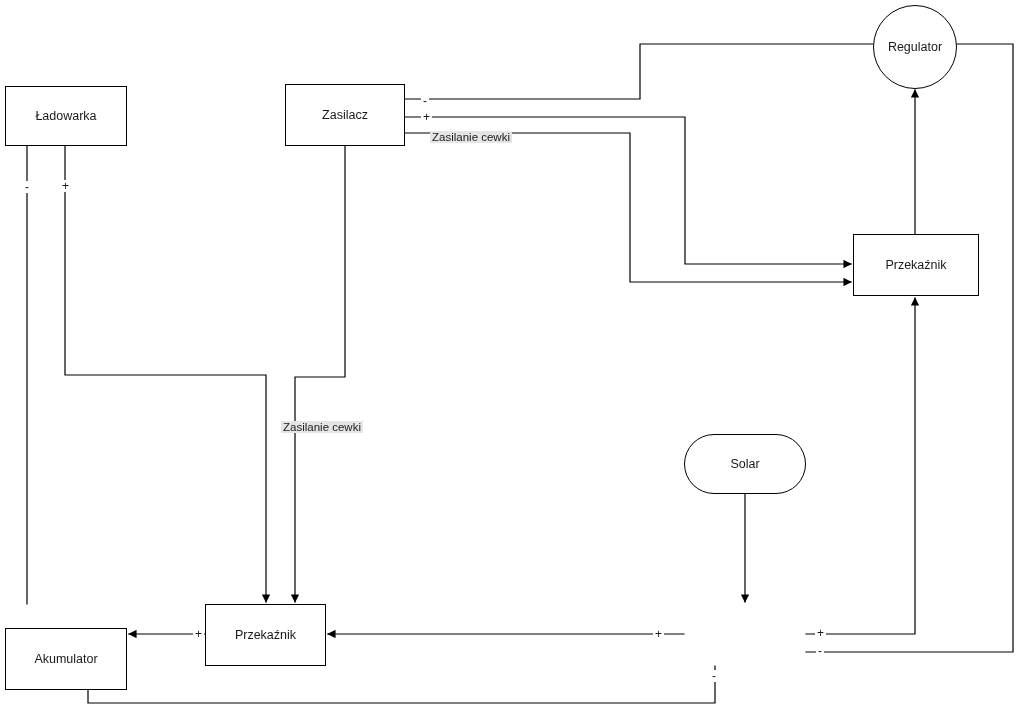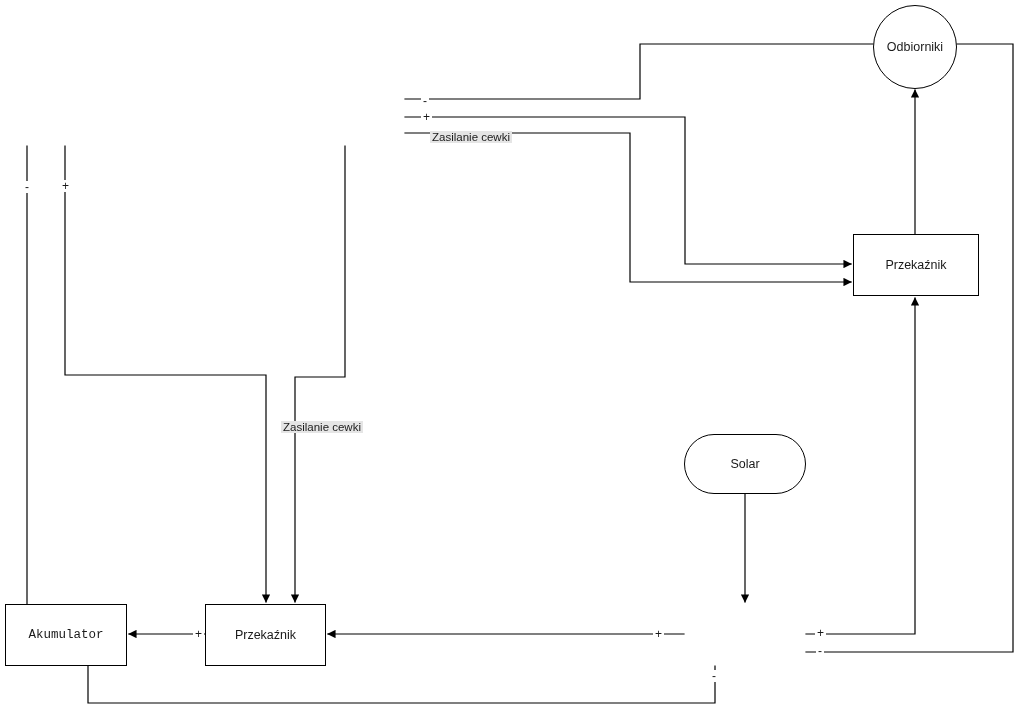--- a/index.html
+++ b/index.html
@@ -108,35 +108,41 @@
       <path d="M 334 634 L 328 634" marker-end="url(#arrow)"></path>
 
       <path d="M 205 634 L 135 634"></path>
       <path d="M 135 634 L 129 634" marker-end="url(#arrow)"></path>
 
       <path d="M 88 666 L 88 703 L 715 703 L 715 666"></path>
 
     </g>
   </svg>
 
+  <div class="node" style="left:5px;top:86px;width:122px;height:60px;">
+    <span>Ładowarka</span>
+  </div>
 
+  <div class="node" style="left:285px;top:84px;width:120px;height:62px;">
+    <span>Zasilacz</span>
+  </div>
 
   <div class="node circle" style="left:873px;top:5px;width:84px;height:84px;">
-    <span>Odbiorniki</span>
+    <span>Regulator</span>
   </div>
 
   <div class="node" style="left:853px;top:234px;width:126px;height:62px;">
     <span>Przekaźnik</span>
   </div>
 
   <div class="node" style="left:684px;top:434px;width:122px;height:60px;border-radius:30px;">
     <span>Solar</span>
   </div>
 
-  <div class="node" style="left:5px;top:604px;width:122px;height:62px;font-family:Liberation Mono, monospace;">
+  <div class="node" style="left:5px;top:628px;width:122px;height:62px;">
     <span>Akumulator</span>
   </div>
 
   <div class="node" style="left:205px;top:604px;width:121px;height:62px;">
     <span>Przekaźnik</span>
   </div>
 
 
   <div class="wire-label" style="left:430px;top:131px;">
     <span>Zasilanie cewki</span>

